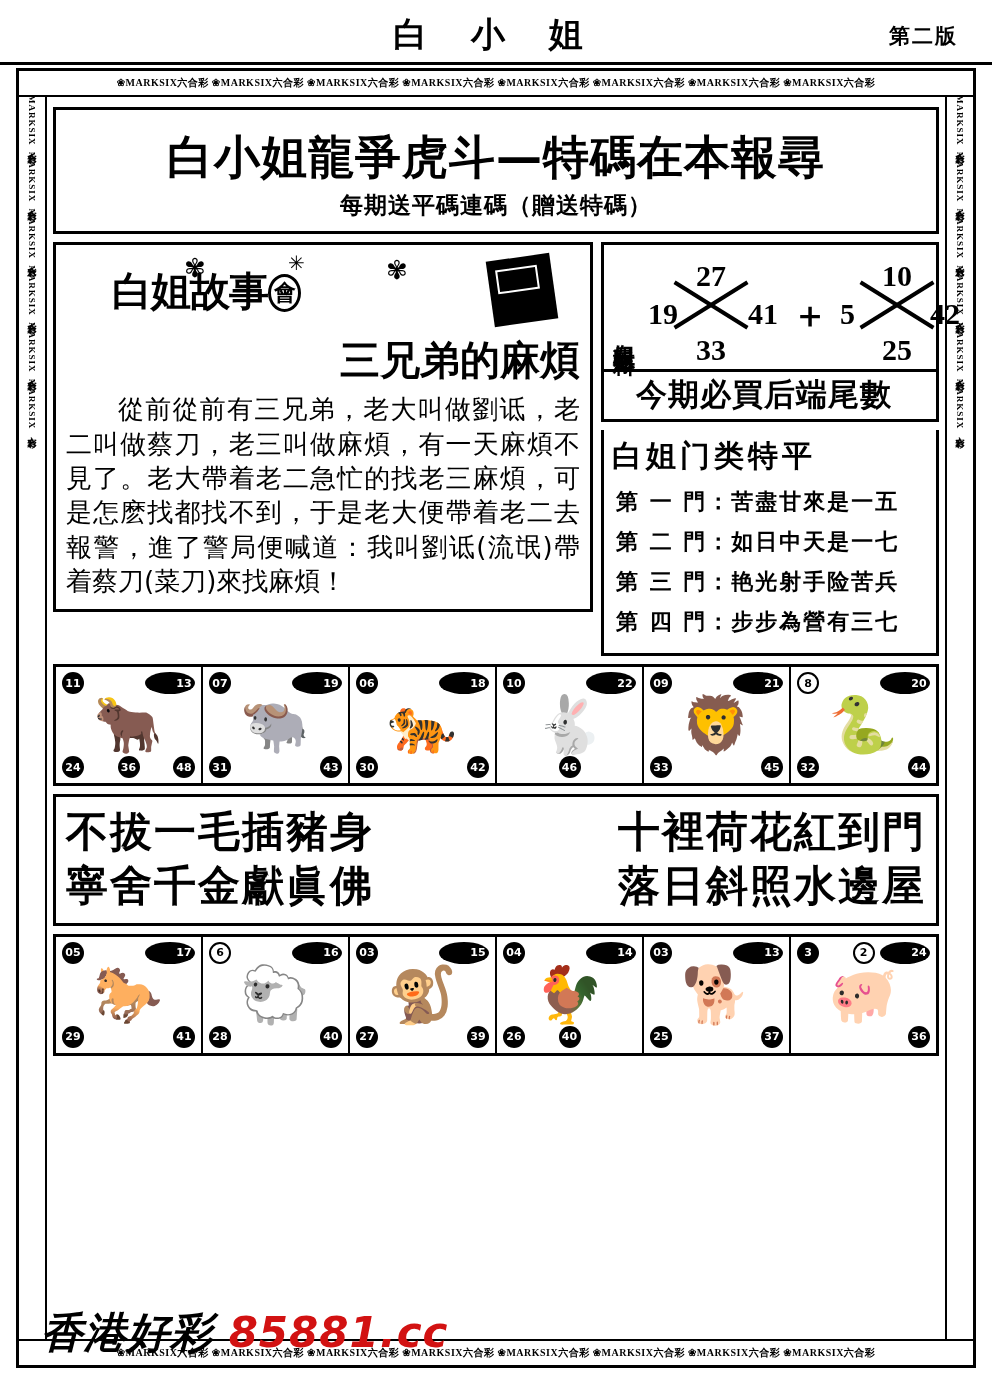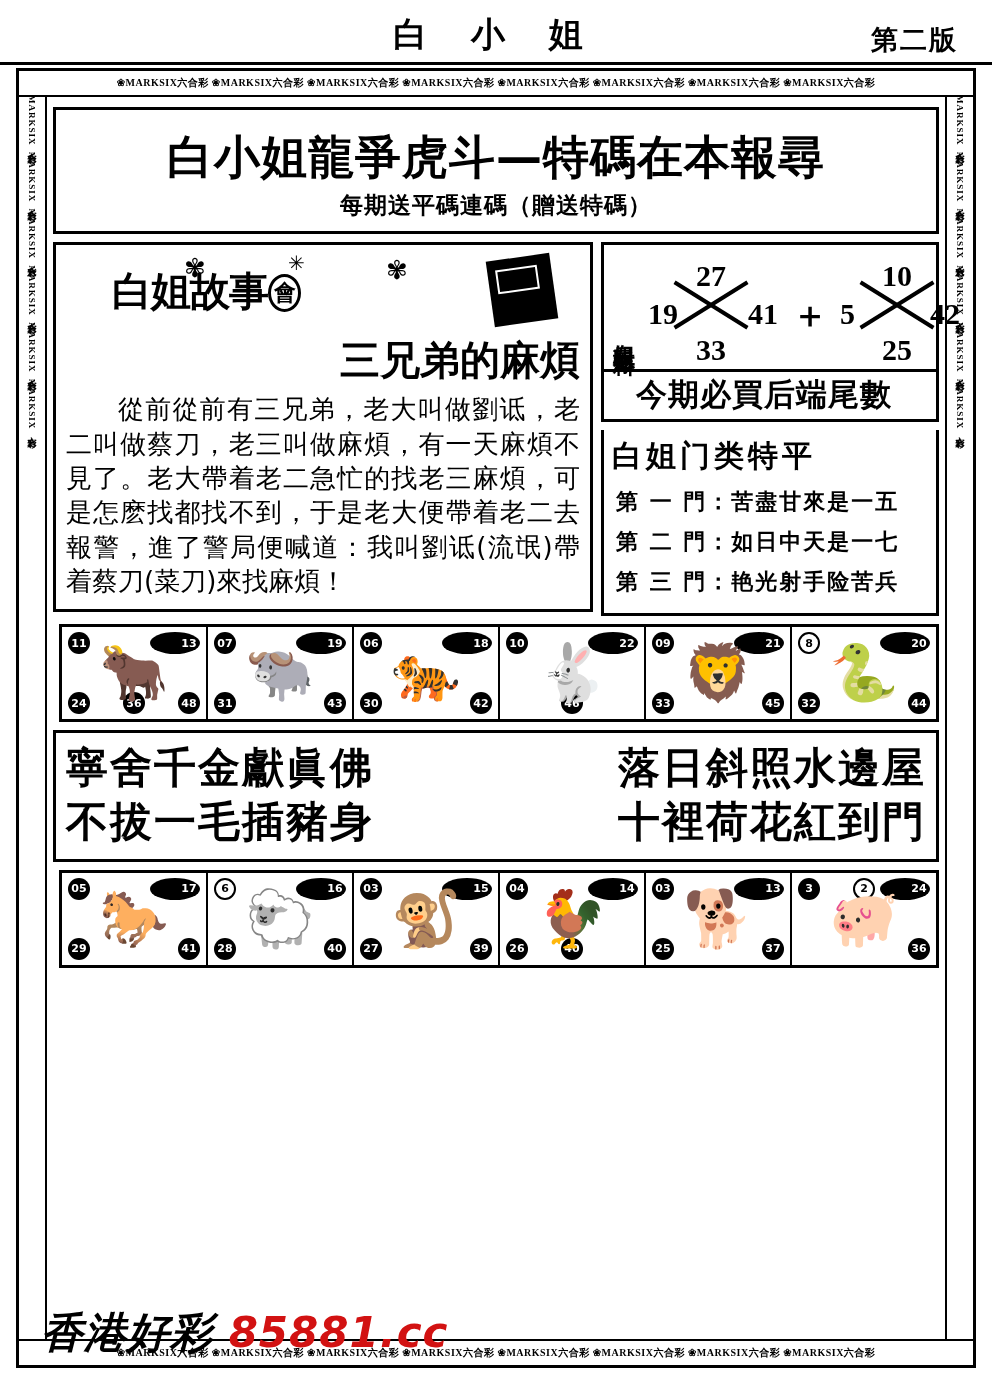--- a/index.html
+++ b/index.html
@@ -2,21 +2,21 @@
 <html><head>
 <meta charset="utf-8">
 <style>
   html,body{margin:0;padding:0;background:#ffffff;}
   body{width:992px;height:1388px;font-family:"DejaVu Sans","Liberation Sans",sans-serif;color:#000;overflow:hidden;}
   .page{position:relative;width:992px;height:1388px;box-sizing:border-box;padding:0;}
 
   
   .masthead{position:relative;height:62px;border-bottom:3px solid #000;}
   .mast-title{position:absolute;left:0;right:0;top:12px;text-align:center;font-family:"DejaVu Sans","Liberation Sans",sans-serif;font-weight:bold;font-size:34px;letter-spacing:16px;}
-  .mast-edition{position:absolute;right:34px;top:22px;font-size:27px;font-weight:bold;letter-spacing:2px;}
+  .mast-edition{position:absolute;right:34px;top:22px;font-size:21px;font-weight:bold;letter-spacing:2px;}
 
   
   .frame{position:absolute;left:16px;top:68px;width:960px;height:1300px;border:3px solid #000;box-sizing:border-box;}
   .band{position:absolute;font-size:10px;font-weight:bold;font-family:"Liberation Serif","DejaVu Serif",serif;letter-spacing:.5px;white-space:nowrap;overflow:hidden;}
   .band-top{left:0;right:0;top:0;height:24px;line-height:24px;border-bottom:2px solid #000;text-align:center;}
   .band-bottom{left:0;right:0;bottom:0;height:24px;line-height:24px;border-top:2px solid #000;text-align:center;}
   .band-left{left:0;top:24px;bottom:24px;width:26px;border-right:2px solid #000;}
   .band-right{right:0;top:24px;bottom:24px;width:26px;border-left:2px solid #000;}
   .vtext{position:absolute;top:0;left:0;width:26px;height:100%;writing-mode:vertical-rl;text-orientation:mixed;font-size:9px;font-weight:bold;line-height:26px;letter-spacing:1px;overflow:hidden;}
 
@@ -52,21 +52,21 @@
   .slash{position:absolute;width:86px;height:4px;background:#000;transform:rotate(-32deg);}
   .slash2{position:absolute;width:86px;height:4px;background:#000;transform:rotate(32deg);}
   .plus{position:absolute;font-size:36px;font-weight:bold;}
   .box-num-foot{position:absolute;left:0;right:0;bottom:0;border-top:3px solid #000;text-align:center;font-size:31px;font-weight:bold;letter-spacing:1px;padding:2px 12px 3px 0;}
 
   .box-door{border:3px solid #000;border-top:0;margin-top:8px;flex:1;box-sizing:border-box;padding:6px 8px;}
   .door-title{font-size:30px;font-weight:bold;letter-spacing:4px;margin-bottom:6px;font-family:"DejaVu Sans",sans-serif;}
   .door-row{font-size:22px;font-weight:bold;letter-spacing:2px;margin:10px 0 10px 4px;white-space:nowrap;}
 
   
-  .strip{display:flex;margin:8px 6px 0 12px;border:3px solid #000;height:98px;box-sizing:border-box;}
+  .strip{display:flex;margin:8px 6px 0 6px;border:3px solid #000;height:122px;box-sizing:border-box;}
   .cell{flex:1;border-right:2px solid #000;position:relative;}
   .cell:last-child{border-right:0;}
   .ball{position:absolute;width:22px;height:22px;border-radius:50%;background:#000;color:#fff;font-size:11px;font-weight:bold;display:flex;align-items:center;justify-content:center;}
   .ball.open{background:#fff;color:#000;border:2px solid #000;box-sizing:border-box;}
   .ball.tl{left:6px;top:5px;} .ball.tr{right:6px;top:5px;padding-left:28px;}
   .ball.bl{left:6px;bottom:5px;} .ball.br{right:6px;bottom:5px;}
   .ball.bc{left:50%;margin-left:-11px;bottom:5px;}
   .ball.tc{left:50%;margin-left:-11px;top:5px;}
   .animal{position:absolute;left:0;right:0;top:22px;bottom:22px;display:flex;align-items:center;justify-content:center;font-size:56px;line-height:1;}
 
@@ -146,20 +146,21 @@
               <div class="slash2" style="left:210px;top:58px;"></div>
             </div>
             <div class="box-num-foot">今期必買后端尾數</div>
           </div>
 
           <div class="box-door">
             <div class="door-title">白姐门类特平</div>
             <div class="door-row"><span>第 一 門：</span><span>苦盡甘來是一五</span></div>
             <div class="door-row"><span>第 二 門：</span><span>如日中天是一七</span></div>
             <div class="door-row"><span>第 三 門：</span><span>艳光射手险苦兵</span></div>
+            <div class="door-row"><span>第 四 門：</span><span>步步為營有三七</span></div>
           </div>
 
         </div>
       </div>
 
       <div class="strip" id="strip-top">
           <div class="cell">
             <div class="ball tl">11</div>
             <div class="ball tr">13</div>
             <div class="ball bl">24</div>
@@ -198,26 +199,26 @@
             <div class="ball tl open">8</div>
             <div class="ball tr">20</div>
             <div class="ball bl">32</div>
             <div class="ball br">44</div>
             <div class="animal">🐍</div>
           </div>
         </div>
 
       <div class="couplet">
         <div class="cline">
+          <span class="half">不拔一毛插豬身</span>
+          <span class="half">十裡荷花紅到門</span>
+        </div>
+        <div class="cline">
           <span class="half">寧舍千金獻眞佛</span>
           <span class="half">落日斜照水邊屋</span>
-        </div>
-        <div class="cline">
-          <span class="half">不拔一毛插豬身</span>
-          <span class="half">十裡荷花紅到門</span>
         </div>
       </div>
 
       <div class="strip" id="strip-bottom">
           <div class="cell">
             <div class="ball tl">05</div>
             <div class="ball tr">17</div>
             <div class="ball bl">29</div>
             <div class="ball br">41</div>
             <div class="animal">🐎</div>

